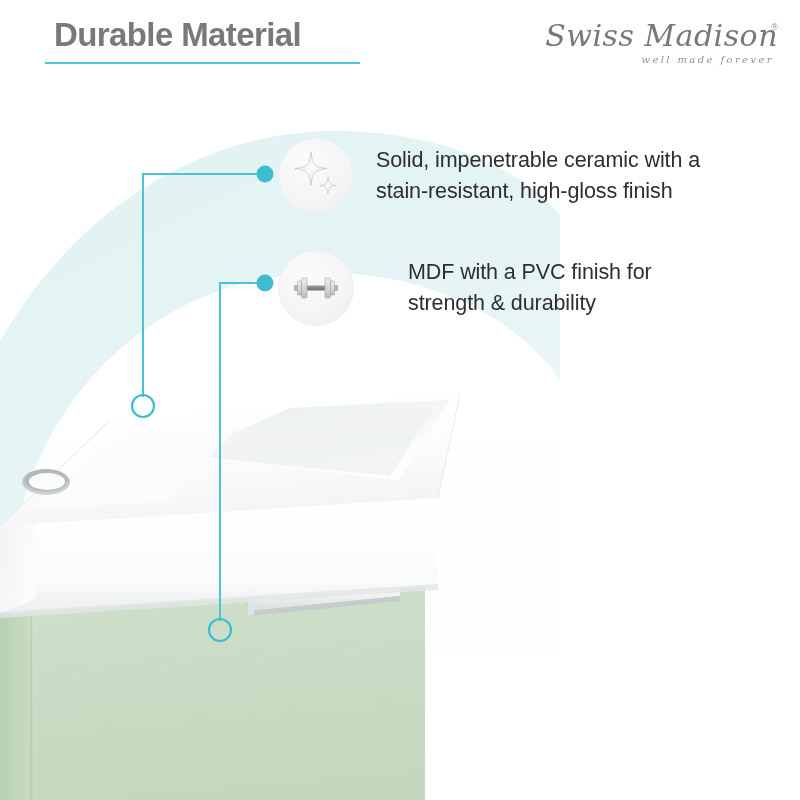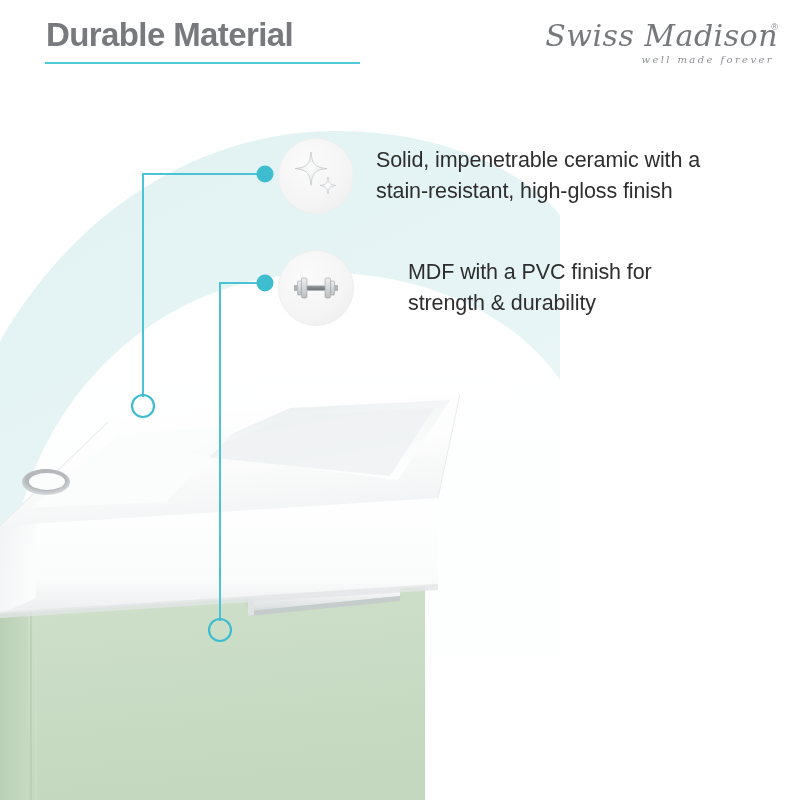--- a/index.html
+++ b/index.html
@@ -27,21 +27,21 @@
 
   
   #header {
     position: absolute;
     left: 0; top: 0;
     width: 800px;
     height: 80px;
   }
   #page-title {
     position: absolute;
-    left: 46px;
+    left: 54px;
     top: 16px;
     font-size: 33px;
     font-weight: bold;
     letter-spacing: -0.6px;
     color: #77797c;
     white-space: nowrap;
   }
   #title-underline {
     position: absolute;
     left: 45px;

